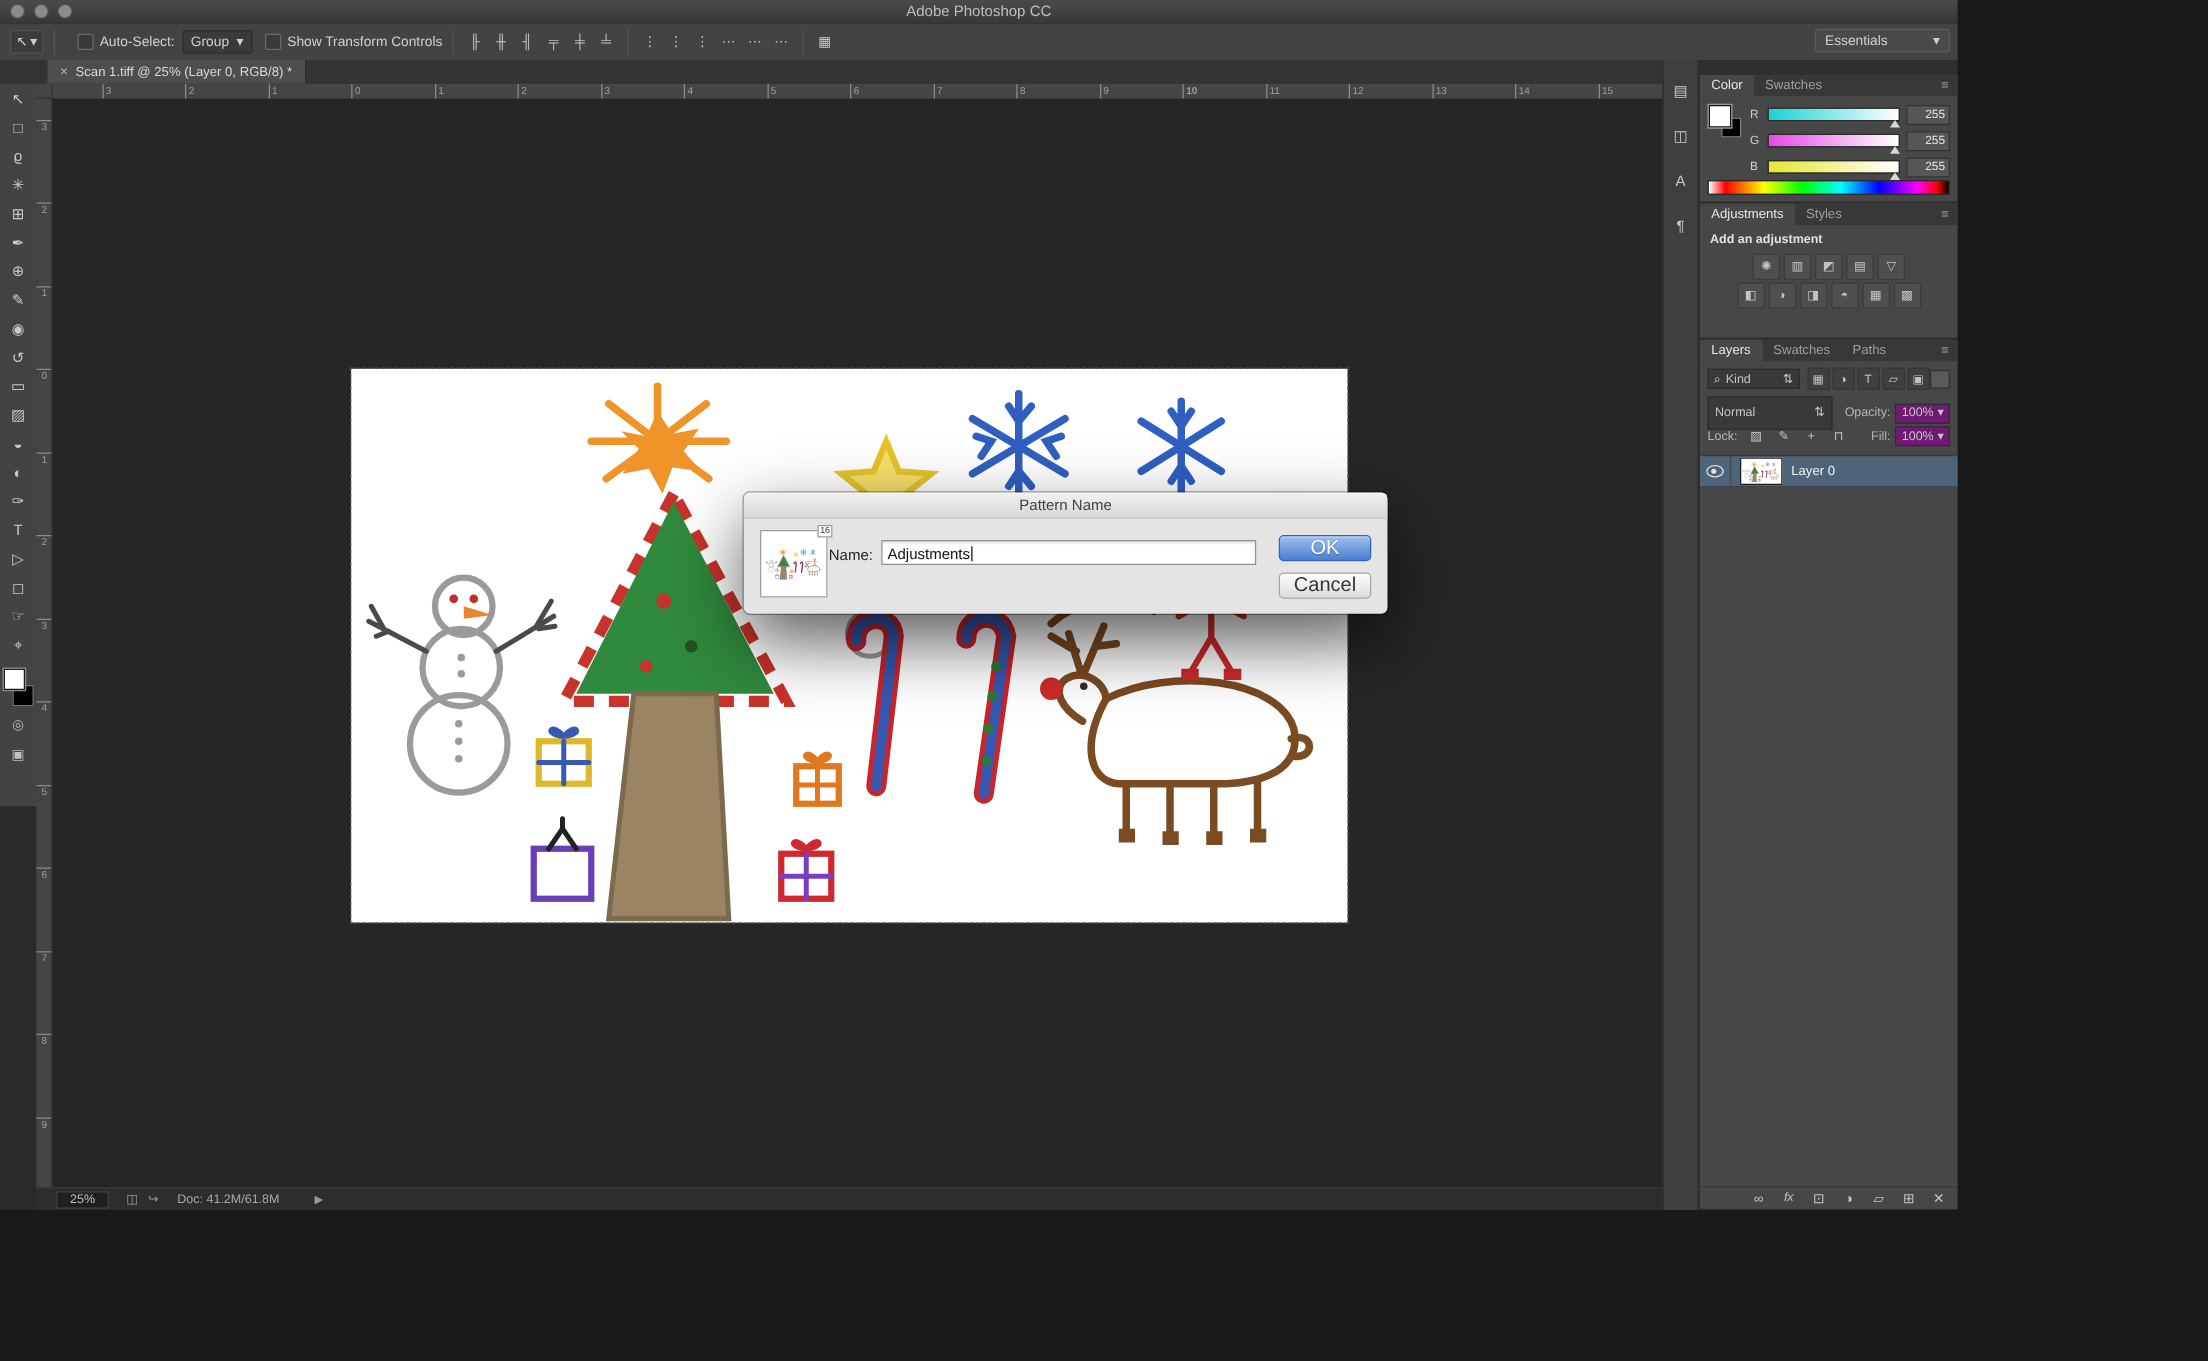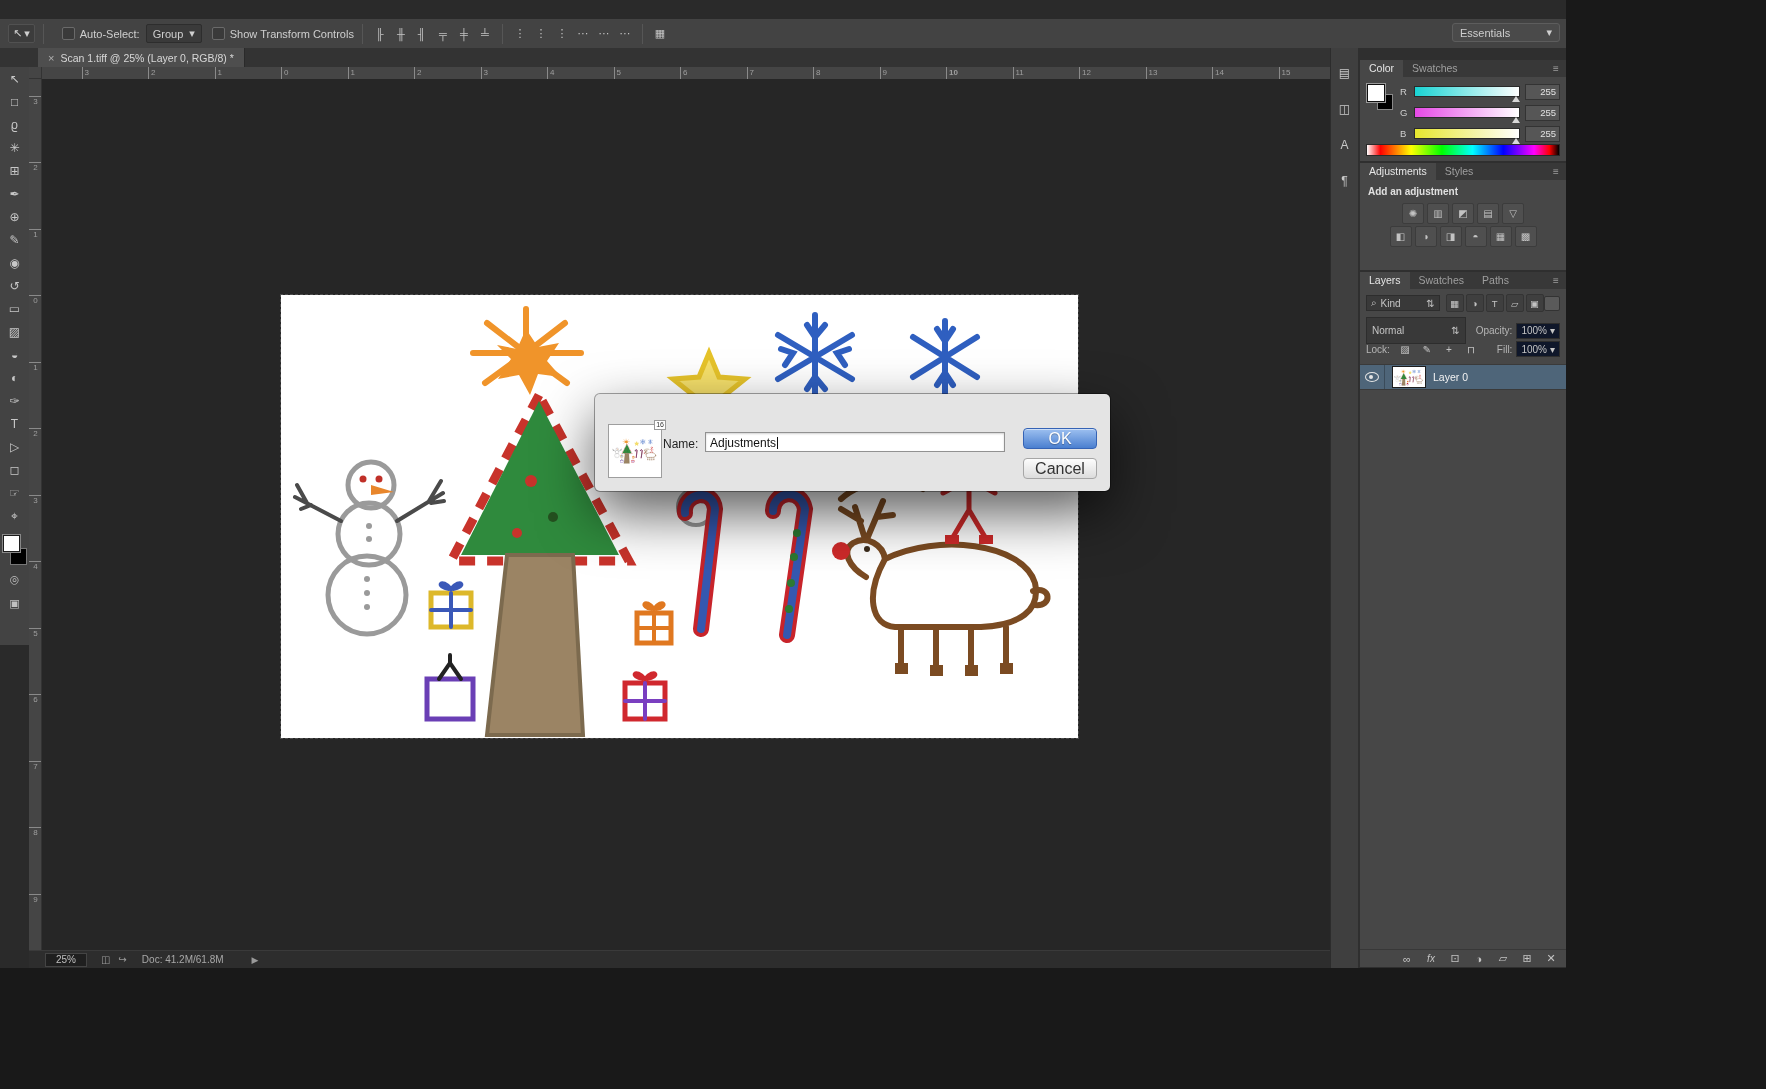--- a/index.html
+++ b/index.html
@@ -126,21 +126,21 @@
   .lrow{position:absolute;left:6px;right:6px;display:flex;align-items:center;font-size:10px;color:#c5c5c5}
   .kindbox{display:flex;align-items:center;gap:4px;width:76px;height:16px;background:#393939;
     border:1px solid #2d2d2d;padding:0 4px;box-sizing:border-box}
   .kindbox .grow{flex:1}
   .filtericons{display:flex;gap:2px;margin-left:6px}
   .filtericons .ibtn{width:16px;height:16px;font-size:9.5px;background:#3f3f3f;border:1px solid #343434}
   .ftoggle{margin-left:auto;width:15px;height:13px;background:#5a5a5a;border:1px solid #333;border-radius:2px}
   .blendbox{display:flex;align-items:center;width:112px;height:27px;background:#393939;
     border:1px solid #2d2d2d;padding:0 5px;box-sizing:border-box;justify-content:space-between}
   .opacitylabel,.locklabel,.filllabel{color:#b5b5b5}
-  .valbox{display:flex;align-items:center;gap:3px;height:16px;background:#0f172a;border:1px solid #2d2d2d;
+  .valbox{display:flex;align-items:center;gap:3px;height:16px;background:#701a75;border:1px solid #2d2d2d;
     padding:0 4px;box-sizing:border-box}
   .lockicons{display:flex;gap:8px;margin-left:8px;color:#c6c6c6}
   .lockicons .ibtn{width:14px;height:14px;font-size:10px}
   .layeritem{position:absolute;left:0;right:0;top:71px;height:24px;background:var(--layer_selected_bg);
     display:flex;align-items:center;border-top:1px solid #3a3a3a;border-bottom:1px solid #3a3a3a}
   .eyecell{width:24px;height:24px;border-right:1px solid rgba(0,0,0,.25);display:flex;align-items:center;
     justify-content:center}
   .eye{width:12px;height:8px;border:1px solid #e4e4e4;border-radius:50%;position:relative}
   .eye::after{content:'';position:absolute;left:3px;top:1.5px;width:4px;height:4px;background:#e4e4e4;border-radius:50%}
   .lthumb{width:32px;height:20px;background:#fff;border:1px solid #1d1d1d;margin:0 7px;overflow:hidden;
@@ -283,20 +283,29 @@
       <path d="M373,318 L373,348 M356,333 L390,333 M373,314 C364,302 358,312 371,314 M373,314 C382,302 388,312 375,314" stroke="#e07820" stroke-width="4"></path>
       <rect x="344" y="388" width="40" height="36" stroke="#d0282e" stroke-width="5"></rect>
       <path d="M364,388 L364,424 M344,406 L384,406" stroke="#7a3fc0" stroke-width="4"></path>
       <path d="M364,384 C354,372 348,382 362,384 M364,384 C374,372 380,382 366,384" stroke="#d0282e" stroke-width="4"></path>
     </g>
   </symbol>
 </svg>
 
 <div id="app" data-name="photoshop-window">
 
+  <div class="titlebar" data-name="window-title-bar">
+    <div class="lights" data-name="traffic-lights">
+
+    <span class="light" data-name="close-button"></span>
+        <span class="light" data-name="minimize-button"></span>
+        <span class="light" data-name="zoom-button"></span>
+      </div>
+    <div class="wintitle" data-name="window-title">Adobe Photoshop CC</div>
+  </div>
 
   <div class="optionsbar" data-name="tool-options-bar">
     <span class="toolpreset" data-name="tool-preset-dropdown">
       <span class="g" data-name="move-tool-icon">↖</span>
       <span class="g" data-name="chevron-down-icon">▾</span>
     </span>
     <span class="sep" data-name="divider"></span>
     <span class="cb" data-name="auto-select-checkbox"></span>
     <span data-name="auto-select-label">Auto-Select:</span>
     <span class="dd" data-name="auto-select-scope-dropdown">
@@ -706,20 +715,23 @@
         </span>
         <span class="ibtn" data-name="delete-layer-icon">
           <span class="g">✕</span>
         </span>
       </div>
   </div>
 
 </div>
 
 <div class="dialog" data-name="pattern-name-dialog">
+  <div class="dlgtitle" data-name="dialog-title-bar">
+    <span data-name="dialog-title">Pattern Name</span>
+  </div>
   <div class="thumbbox" data-name="pattern-preview-thumbnail">
     <svg viewBox="0 0 797 443" width="46" height="26" data-name="pattern-preview-image">
         <use href="#kd"></use>
       </svg>
     <span class="bitbadge" data-name="bit-depth-badge">16</span>
   </div>
   <div class="namelabel" data-name="name-label">Name:</div>
   <div class="namefield" data-name="pattern-name-input">
     <span data-name="pattern-name-value">Adjustments</span><span class="caret" data-name="text-caret"></span>
   </div>

